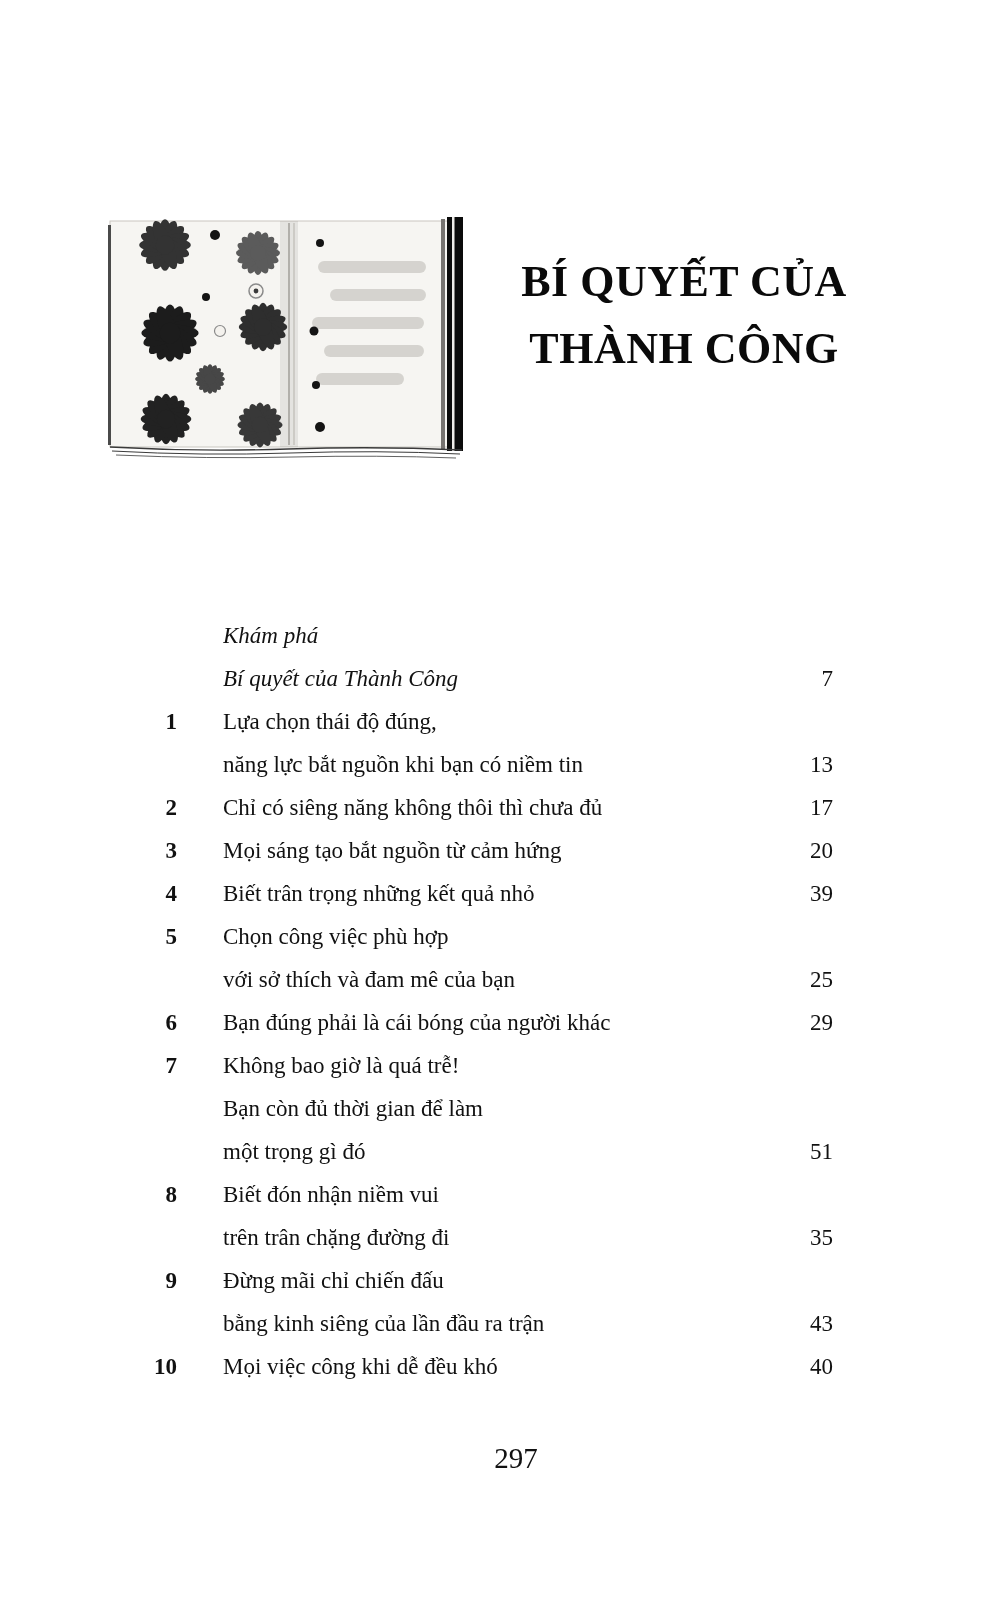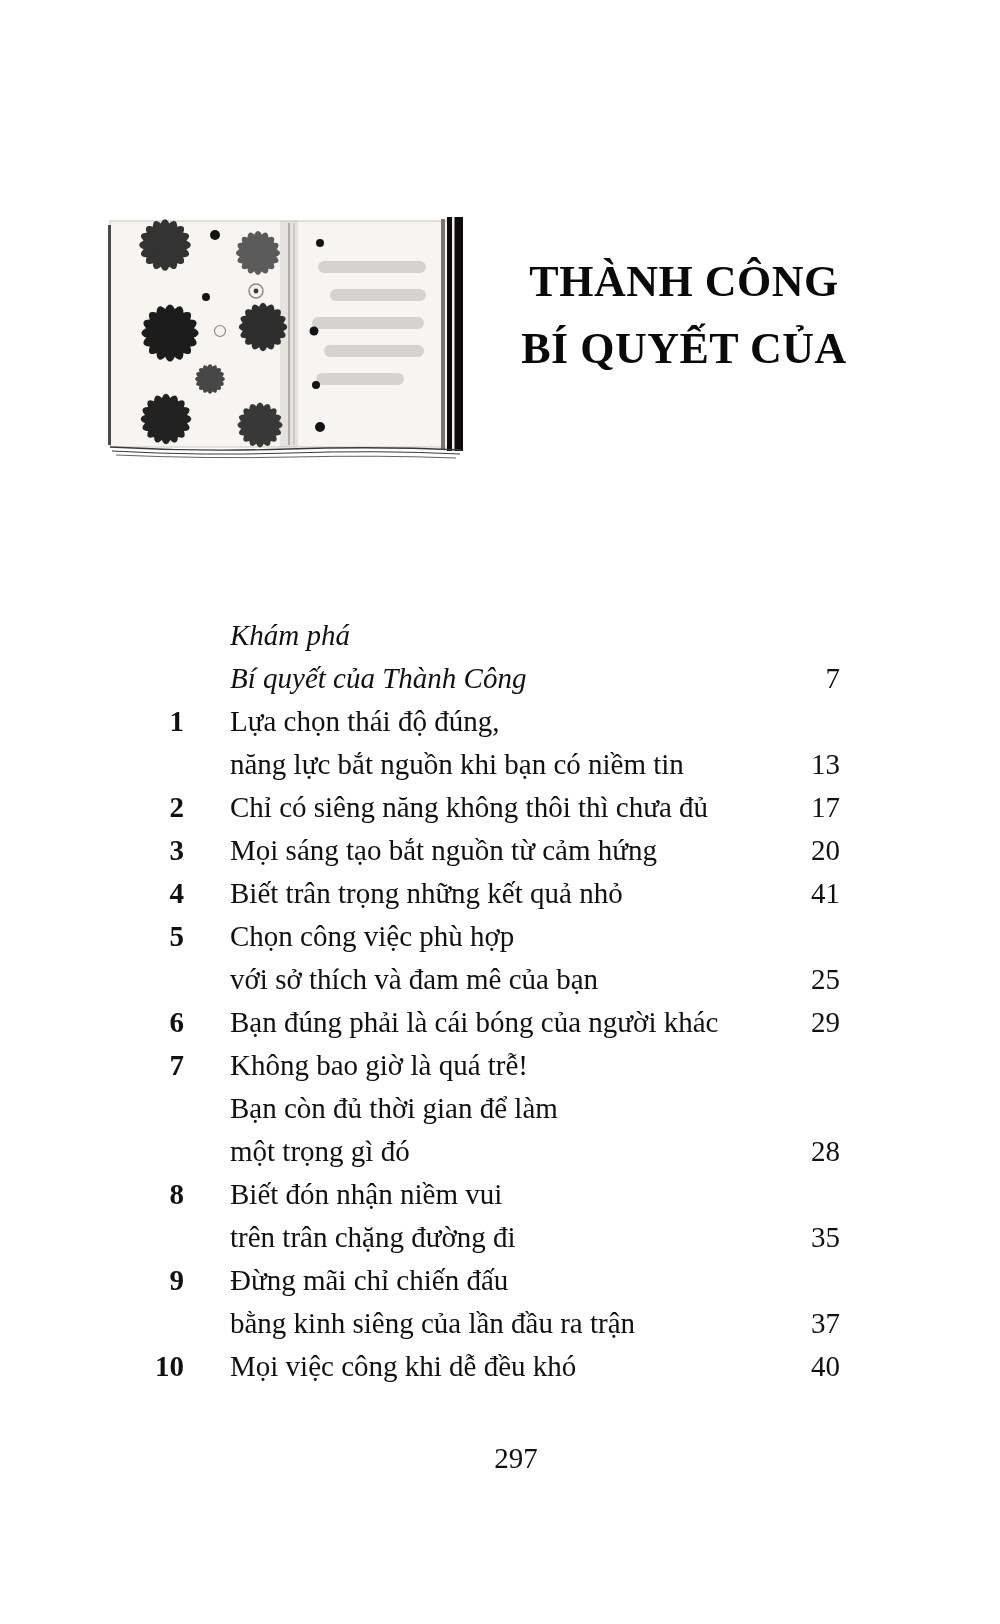--- a/index.html
+++ b/index.html
@@ -37,24 +37,24 @@
     font-size: 44px;
     line-height: 67px;
     letter-spacing: 0.5px;
     color: #0a0a0a;
     white-space: nowrap;
   }
 
   
   .toc {
     position: absolute;
-    left: 128px;
+    left: 121px;
     top: 614px;
     width: 712px;
-    font-size: 29px;
+    font-size: 23px;
   }
   .toc-row {
     display: flex;
     align-items: baseline;
     line-height: 43px;
     height: 43px;
     white-space: nowrap;
   }
   .toc-row.italic .toc-text {
     font-style: italic;
@@ -152,22 +152,22 @@
         <circle cx="206" cy="118" r="4.5"></circle>
         <circle cx="108" cy="162" r="0"></circle>
         <circle cx="208" cy="172" r="4"></circle>
         <circle cx="212" cy="214" r="5"></circle>
         <circle cx="98" cy="84" r="4"></circle>
       </g>
     </g>
   </svg>
 
   <div class="book-title">
+    <div>BÍ QUYẾT CỦA</div>
     <div>THÀNH CÔNG</div>
-    <div>BÍ QUYẾT CỦA</div>
   </div>
 
   <div class="toc">
       <div class="toc-row italic">
         <span class="toc-num"></span>
         <span class="toc-text">Khám phá</span>
         <span class="toc-page"></span>
       </div>
       <div class="toc-row italic">
         <span class="toc-num"></span>
@@ -190,21 +190,21 @@
         <span class="toc-page">17</span>
       </div>
       <div class="toc-row">
         <span class="toc-num">3</span>
         <span class="toc-text">Mọi sáng tạo bắt nguồn từ cảm hứng</span>
         <span class="toc-page">20</span>
       </div>
       <div class="toc-row">
         <span class="toc-num">4</span>
         <span class="toc-text">Biết trân trọng những kết quả nhỏ</span>
-        <span class="toc-page">41</span>
+        <span class="toc-page">39</span>
       </div>
       <div class="toc-row">
         <span class="toc-num">5</span>
         <span class="toc-text">Chọn công việc phù hợp</span>
         <span class="toc-page"></span>
       </div>
       <div class="toc-row">
         <span class="toc-num"></span>
         <span class="toc-text">với sở thích và đam mê của bạn</span>
         <span class="toc-page">25</span>
@@ -220,41 +220,41 @@
         <span class="toc-page"></span>
       </div>
       <div class="toc-row">
         <span class="toc-num"></span>
         <span class="toc-text">Bạn còn đủ thời gian để làm</span>
         <span class="toc-page"></span>
       </div>
       <div class="toc-row">
         <span class="toc-num"></span>
         <span class="toc-text">một trọng gì đó</span>
-        <span class="toc-page">28</span>
+        <span class="toc-page">51</span>
       </div>
       <div class="toc-row">
         <span class="toc-num">8</span>
         <span class="toc-text">Biết đón nhận niềm vui</span>
         <span class="toc-page"></span>
       </div>
       <div class="toc-row">
         <span class="toc-num"></span>
         <span class="toc-text">trên trân chặng đường đi</span>
         <span class="toc-page">35</span>
       </div>
       <div class="toc-row">
         <span class="toc-num">9</span>
         <span class="toc-text">Đừng mãi chỉ chiến đấu</span>
         <span class="toc-page"></span>
       </div>
       <div class="toc-row">
         <span class="toc-num"></span>
         <span class="toc-text">bằng kinh siêng của lần đầu ra trận</span>
-        <span class="toc-page">37</span>
+        <span class="toc-page">43</span>
       </div>
       <div class="toc-row">
         <span class="toc-num">10</span>
         <span class="toc-text">Mọi việc công khi dễ đều khó</span>
         <span class="toc-page">40</span>
       </div>
     </div>
 
   <div class="footer-pagenum">297</div>
 

